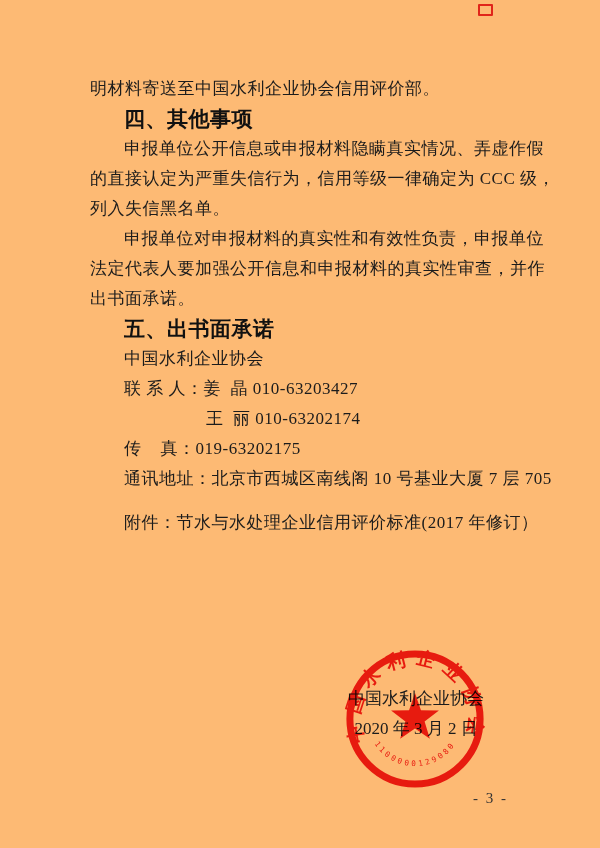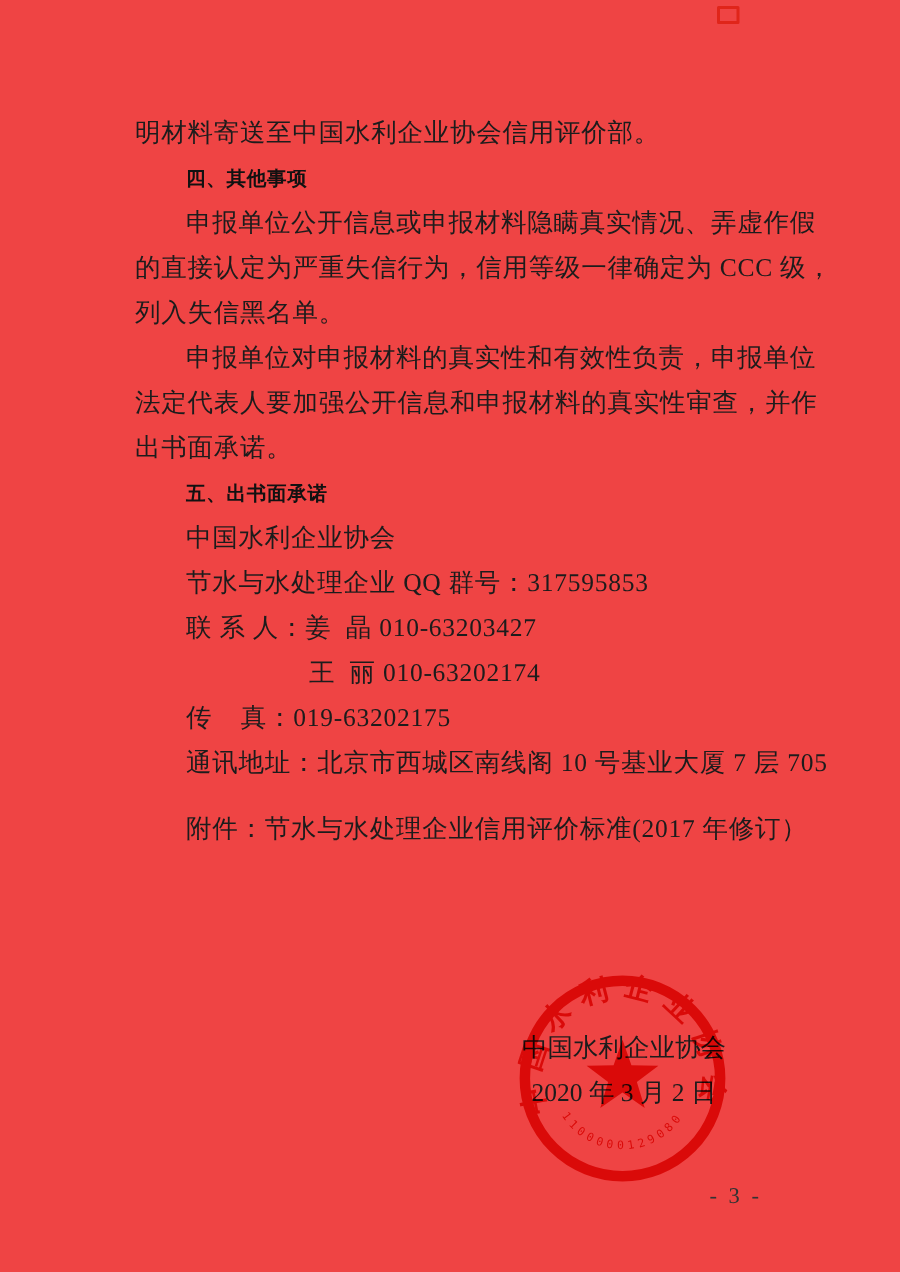--- a/index.html
+++ b/index.html
@@ -1,36 +1,36 @@
 <!DOCTYPE html>
 <html><head>
 <meta charset="utf-8">
 <style>
   html,body{margin:0;padding:0;background:#888;}
   .page{
     position:relative;
     width:600px;height:848px;
     margin:0 auto;
-    background:#ef4444;
+    background:#fdba74;
     font-family:"Liberation Serif","DejaVu Serif",serif;
     color:#1c1c1c;
     overflow:hidden;
   }
   .content{
     position:absolute;
     left:90px;right:84px;top:74px;
     font-size:17px;
     letter-spacing:0.5px;
   }
   .line{line-height:30px;white-space:pre;}
   .heading{
     font-weight:bold;
     padding-left:34px;
     line-height:30px;
-    font-size:13px;
+    font-size:21px;
     color:#111;
   }
   .indent{padding-left:34px;}
   .contact-block .line{padding-left:34px;}
   .name2{padding-left:116px !important;}
   .attachment{margin-top:14px;}
   .signature{
     position:absolute;
     left:338px;top:684px;
     width:156px;
@@ -85,21 +85,20 @@
     <div>
       <div class="line indent">申报单位对申报材料的真实性和有效性负责，申报单位</div>
       <div class="line">法定代表人要加强公开信息和申报材料的真实性审查，并作</div>
       <div class="line">出书面承诺。</div>
     </div>
 
     <div class="heading">五、出书面承诺</div>
 
     <div class="contact-block">
       <div class="line">中国水利企业协会</div>
-      <div class="line">节水与水处理企业 QQ 群号：317595853</div>
       <div class="line">联 系 人：姜  晶 010-63203427</div>
       <div class="line name2">王  丽 010-63202174</div>
       <div class="line">传    真：019-63202175</div>
       <div class="line">通讯地址：北京市西城区南线阁 10 号基业大厦 7 层 705</div>
     </div>
 
     <div class="line indent attachment">附件：节水与水处理企业信用评价标准(2017 年修订）</div>
 
   </div>
 

